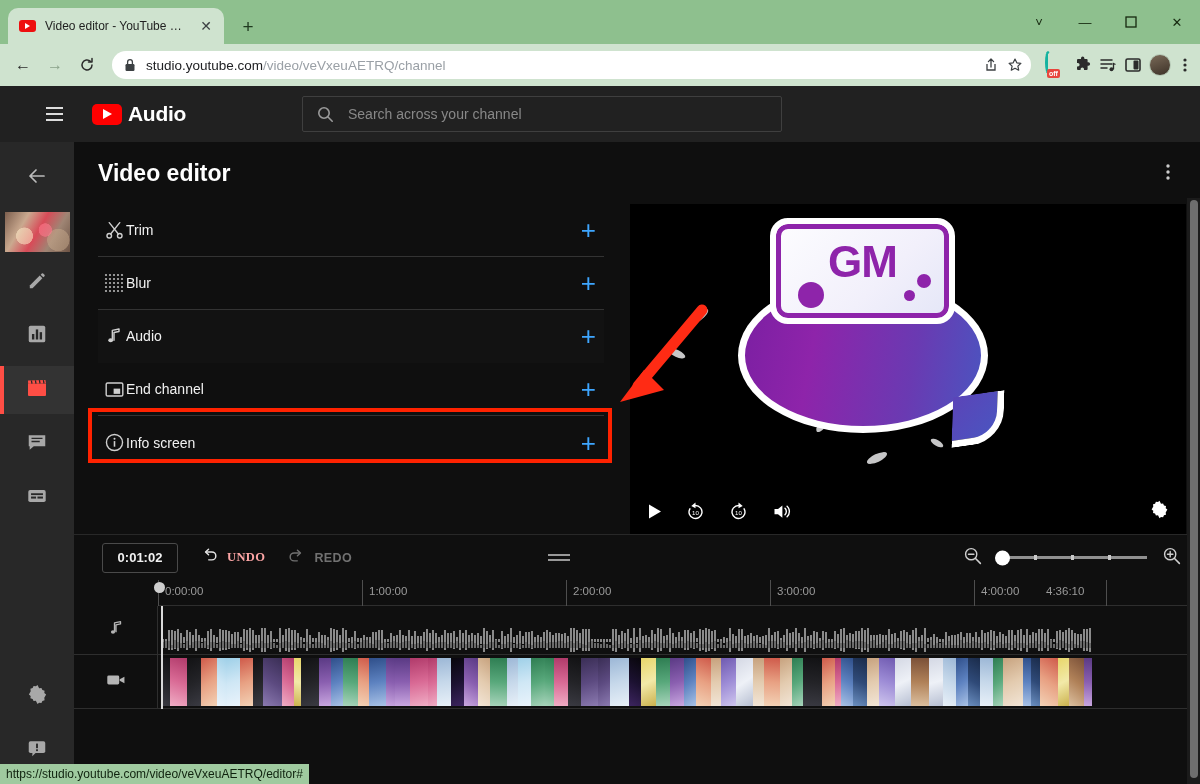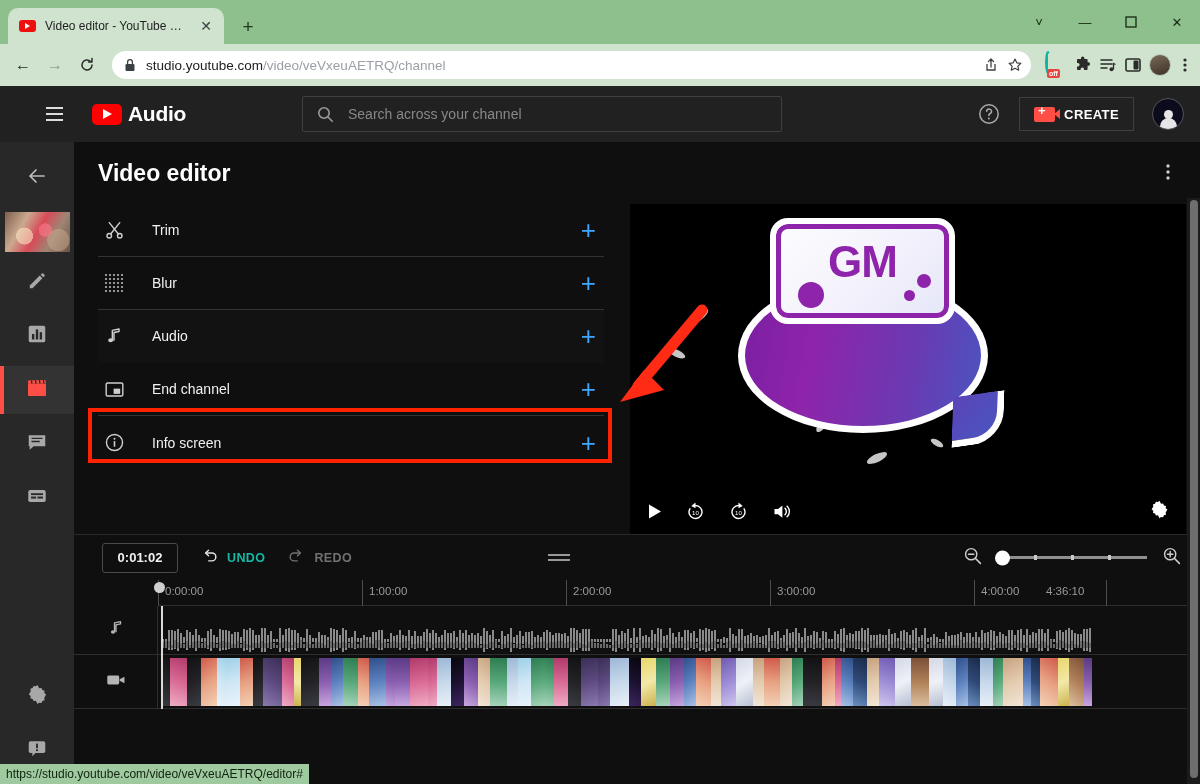--- a/index.html
+++ b/index.html
@@ -204,21 +204,21 @@
     height: 62px; display: flex; align-items: center;
     padding: 0 22px 0 24px;
   }
   .page-title { color: #fff; font-size: 23px; font-weight: bold; }
   .kebab { margin-left: auto; color: #ccc; font-size: 20px; letter-spacing: 0; line-height: 1; }
 
   .editor-main { display: flex; height: 330px; padding: 0 0 0 0; }
 
   .tools-col { width: 554px; padding: 0 24px 0 24px; }
   .tool-row {
-    height: 53px; display: flex; align-items: center; gap: 26px;
+    height: 53px; display: flex; align-items: center; 
     border-bottom: 1px solid #333; padding: 0 2px 0 4px; position: relative;
   }
   .tool-row:last-child { border-bottom: none; }
   .tool-row .t-icon { width: 24px; display: flex; justify-content: center; color: #cfcfcf; }
   .tool-row .t-label { color: #f1f1f1; font-size: 14px; }
   .tool-row .t-plus {
     margin-left: auto; color: #3ea6ff; font-size: 26px; font-weight: 300;
     line-height: 1; padding-right: 6px;
   }
   .tool-row.highlighted { background: #121212; border-bottom-color: transparent; }
@@ -279,21 +279,21 @@
   }
   .timecode {
     width: 76px; height: 30px; border: 1px solid #4a4a4a; border-radius: 3px;
     color: #f1f1f1; font-size: 13px; font-weight: bold;
     display: flex; align-items: center; justify-content: center; margin-left: 18px;
   }
   .undo-btn, .redo-btn {
     display: flex; align-items: center; gap: 8px;
     font-size: 12.5px; font-weight: bold; letter-spacing: .4px; margin-left: 22px;
   }
-  .undo-btn { color: #14b8a6; }
+  .undo-btn { color: #fca5a5; font-family: Liberation Serif, serif; }
   .redo-btn { color: #717171; }
   .grip { margin: 0 auto; display: flex; flex-direction: column; gap: 3px; }
   .grip span { display: block; width: 22px; height: 2px; background: #999; }
   .zoom-ctrls { display: flex; align-items: center; gap: 14px; margin-left: auto; }
   .zoom-track {
     width: 150px; height: 3px; background: #909090; position: relative;
   }
   .zoom-track .tick {
     position: absolute; top: -1px; width: 3px; height: 5px; background: #c9c9c9;
   }
@@ -455,36 +455,20 @@
         <span class="brand-text">Audio</span>
       </div>
       <div class="search-wrap">
         <span class="icn">
           <svg width="17" height="17" viewBox="0 0 17 17">
               <circle cx="7" cy="7" r="5.2" fill="none" stroke="#9a9a9a" stroke-width="1.6"></circle>
               <path d="M11 11l4.2 4.2" stroke="#9a9a9a" stroke-width="1.6" stroke-linecap="round"></path>
             </svg>
         </span>
         <span class="ph">Search across your channel</span>
-      </div>
-      <div class="hdr-right">
-        <span class="icn help-btn">
-          <svg width="24" height="24" viewBox="0 0 24 24">
-              <circle cx="12" cy="12" r="9.2" fill="none" stroke="#aaa" stroke-width="1.5"></circle>
-              <path d="M9.7 9.3a2.4 2.4 0 1 1 3.1 2.4c-.7.3-.9.8-.9 1.5v.4" fill="none" stroke="#aaa" stroke-width="1.5" stroke-linecap="round"></path>
-              <circle cx="11.9" cy="16.4" r="1" fill="#aaa"></circle>
-            </svg>
-        </span>
-        <div class="create-btn">
-          <span class="cam-icon"></span>
-          <span>CREATE</span>
-        </div>
-        <span class="avatar-yt">
-            <i></i>
-          </span>
       </div>
     </div>
 
     <div class="body-area">
 
       <div class="rail">
         <div class="rail-back">
           <svg width="24" height="24" viewBox="0 0 24 24">
               <path d="M19 12H5m0 0l6-6m-6 6l6 6" fill="none" stroke="#bbb" stroke-width="1.7" stroke-linecap="round" stroke-linejoin="round"></path>
             </svg>

